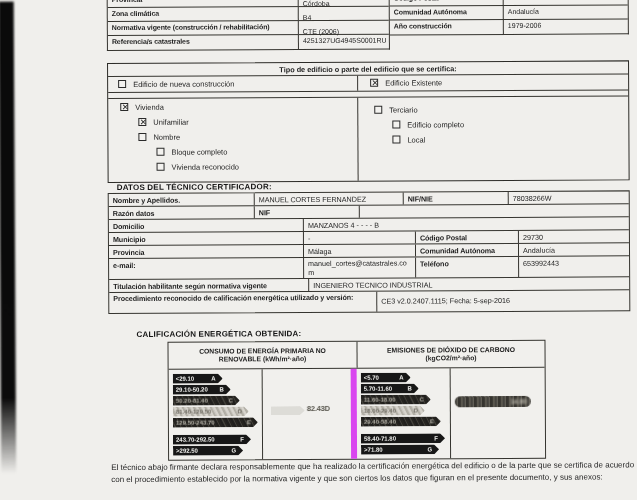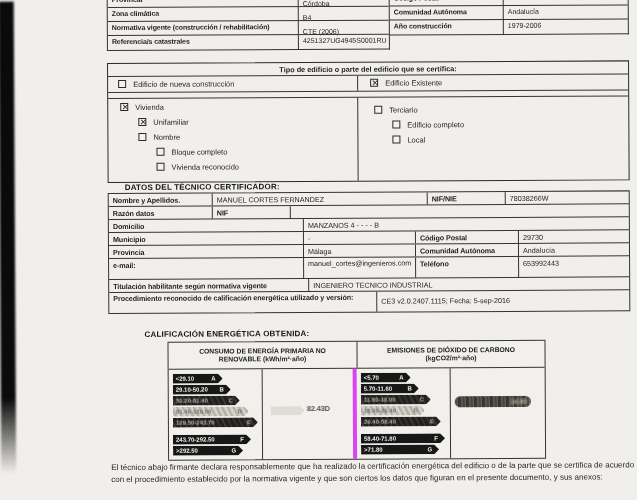--- a/index.html
+++ b/index.html
@@ -41,42 +41,42 @@
   .tipo-cols { display: flex; min-height: 80px; }
   .col-l { width: 250px; border-right: 1px solid #35342f; padding: 4px 0 4px 12px; }
   .col-r { flex: 1; padding: 8px 0 4px 16px; }
   .opt-item { margin-bottom: 5px; height: 10px; white-space: nowrap; }
   .ind1 { margin-left: 18px; }
   .ind2 { margin-left: 36px; }
 
   .cb { display: inline-block; width: 8px; height: 8px; border: 1px solid #2a2a2a; margin-right: 7px; vertical-align: -1px; position: relative; background: #f3f2ef; }
   .cb.checked::after { content: "✕"; position: absolute; left: -0.5px; top: -2px; width: 9px; text-align: center; font-size: 8.5px; color: #1f1f1f; }
 
-  .sec-title { position: absolute; font-size: 8px; font-weight: 700; letter-spacing: 0.2px; color: #161616; margin-left: 8px; }
+  .sec-title { position: absolute; font-size: 8px; font-weight: 700; letter-spacing: 0.2px; color: #161616; }
   #tech-title { left: 117px; top: 182px; }
   #cal-title  { left: 136px; top: 329px; }
 
   #tech { left: 108px; top: 192px; width: 522px; border: 1px solid #35342f; font-size: 7.2px; }
   #tech .row { height: 13px; }
   #tech .row.h21 { height: 21px; }
   #tech .row.h20 { height: 20px; }
-  .w130{width:104px} .w185{width:215px} .w95{width:78px}
+  .w130{width:146px} .w185{width:149px} .w95{width:105px}
   .w195{width:195px} .w112{width:112px} .w103{width:103px}
   .w200{width:200px} .w268{width:268px}
   .wrap { white-space: normal; word-break: break-all; line-height: 9px; padding-top: 1px; }
   .wraplbl { white-space: normal; line-height: 9px; padding-top: 1px; word-break: normal; }
 
   #chart { position: absolute; left: 167px; top: 341px; width: 378px; border: 1px solid #35342f; background: #f1f0ed; }
   .ch-head { display: flex; height: 27px; border-bottom: 1px solid #35342f; }
   .hc { width: 189px; display: flex; align-items: center; justify-content: center; text-align: center; font-weight: 700; font-size: 6.8px; line-height: 8px; padding: 1px 10px; }
   .hc + .hc { border-left: 1px solid #35342f; }
   .ch-body { display: flex; height: 90px; }
   .scale { width: 94px; border-right: 1px solid #35342f; padding: 4px 0 0 4px; }
   .markerC { width: 94px; position: relative; }
-  .markerC.mid { border-right: 4px solid #d946ef; }
+  .markerC.mid { border-right: 6px solid #d946ef; }
   .markerC.end { flex: 1; }
 
   .bar { position: relative; height: 10px; margin-bottom: 1px; background: #171717; color: #efefec;
          font-size: 6px; font-weight: 700; line-height: 10px; padding-left: 3px; white-space: nowrap;
          clip-path: polygon(0 0, calc(100% - 5px) 0, 100% 50%, calc(100% - 5px) 100%, 0 100%); }
   .bar .g { position: absolute; right: 7px; top: 0; }
   .bar.gapF { margin-top: 7px; }
   .bar.dark  { background: repeating-linear-gradient(63deg, #1f1e1c 0 2px, #44423c 2px 3px, #262420 3px 5px); color: #b5b2a8; filter: blur(0.4px); }
   .bar.faint { background: repeating-linear-gradient(63deg, #d8d5ce 0 2px, #b1aea5 2px 4px, #cac7c0 4px 5px); color: #6f6c63; filter: blur(0.5px); }
 
@@ -200,21 +200,21 @@
       <div class="cell last">29730</div>
     </div>
     <div class="row">
       <div class="cell lbl w195">Provincia</div>
       <div class="cell w112">Málaga</div>
       <div class="cell lbl w103">Comunidad Autónoma</div>
       <div class="cell last">Andalucía</div>
     </div>
     <div class="row h21">
       <div class="cell lbl w195">e-mail:</div>
-      <div class="cell w112 wrap">manuel_cortes@ingenieros.com</div>
+      <div class="cell w112 wrap">manuel_cortes@catastrales.com</div>
       <div class="cell lbl w103">Teléfono</div>
       <div class="cell last">653992443</div>
     </div>
     <div class="row">
       <div class="cell lbl w200">Titulación habilitante según normativa vigente</div>
       <div class="cell last">INGENIERO TECNICO INDUSTRIAL</div>
     </div>
     <div class="row h20">
       <div class="cell lbl w268 wraplbl">Procedimiento reconocido de calificación energética  utilizado y versión:</div>
       <div class="cell last" style="padding-top:5px;">CE3 v2.0.2407.1115; Fecha: 5-sep-2016</div>

